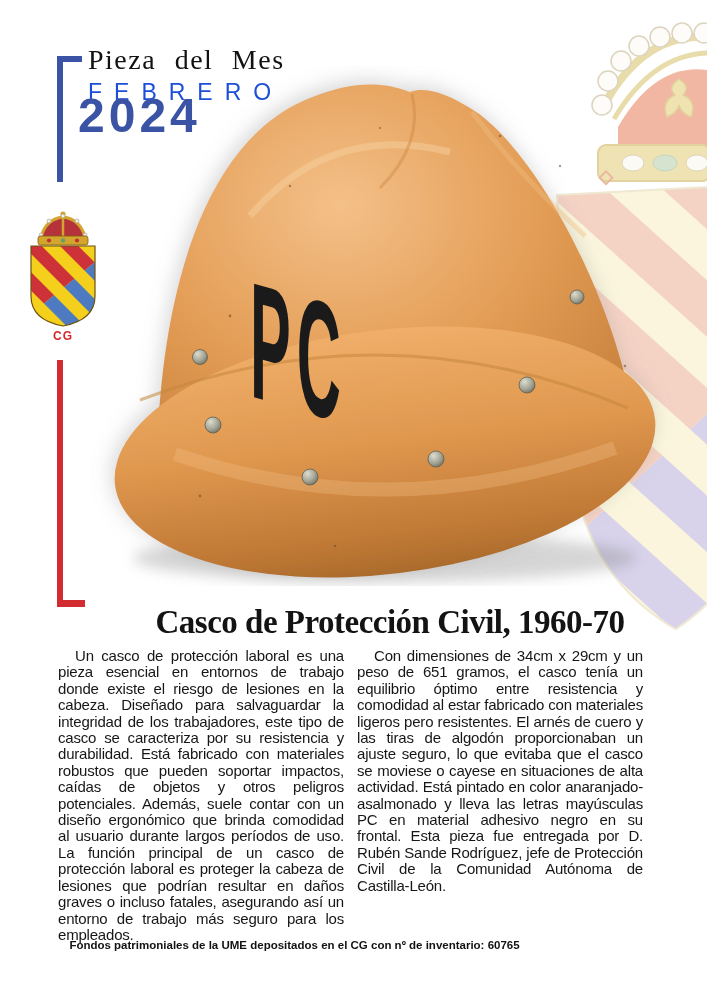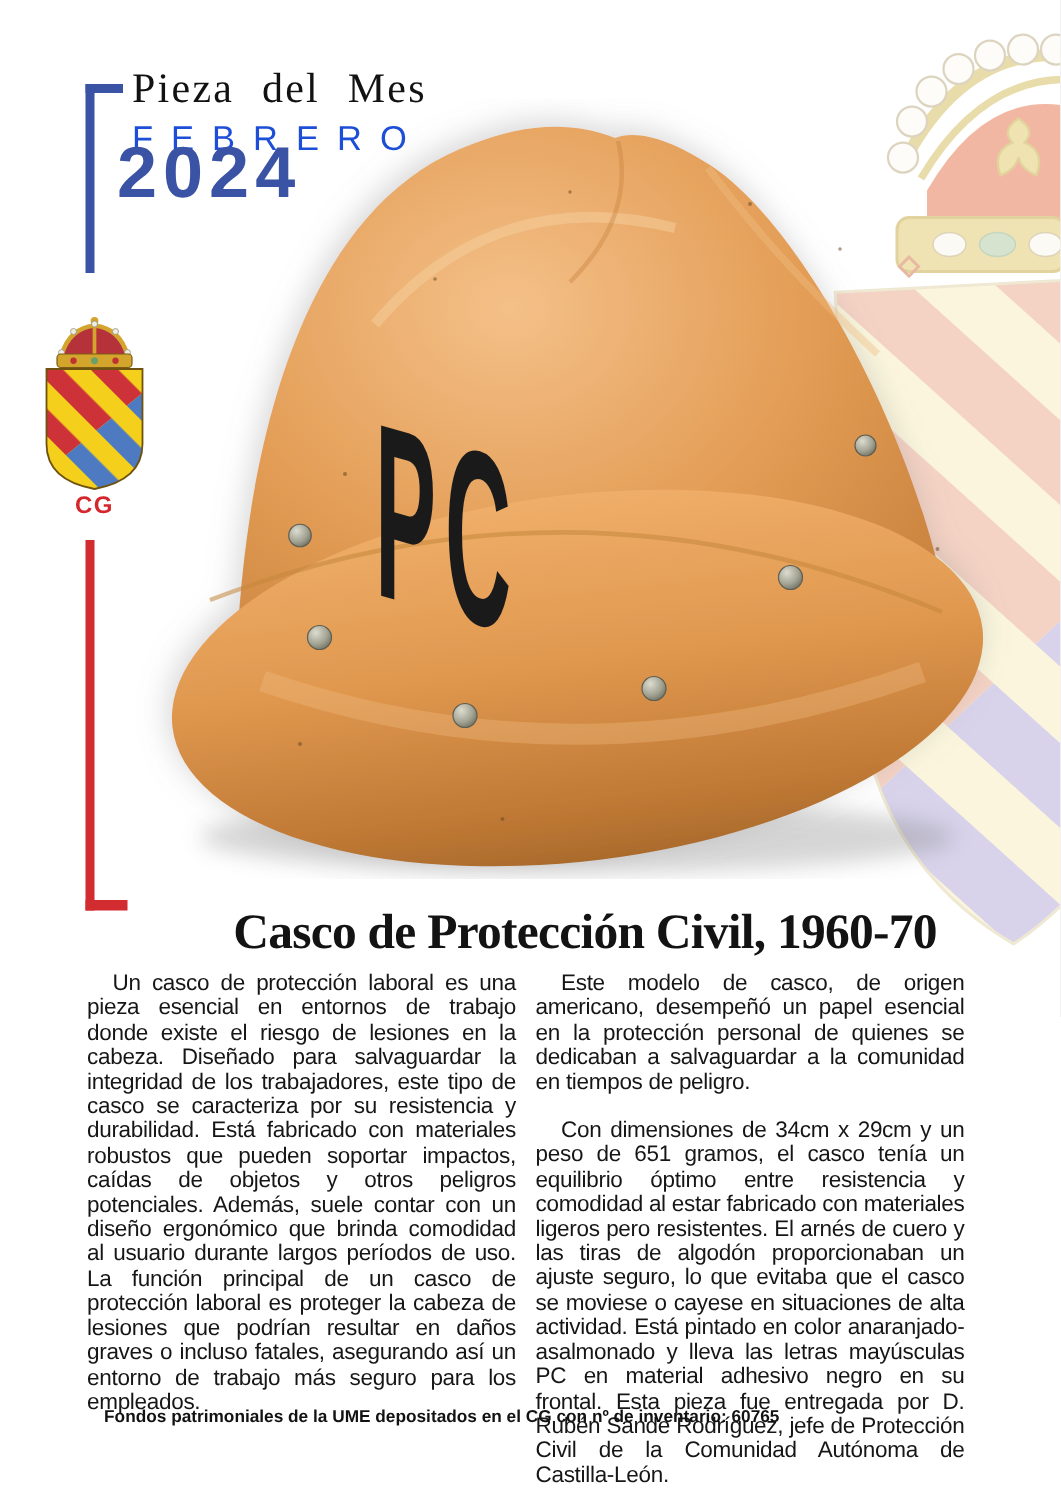--- a/index.html
+++ b/index.html
@@ -28,21 +28,21 @@
   .bracket{position:absolute;background:#3a53a4;}
   .b-top-v{left:57px;top:56px;width:6px;height:126px;}
   .b-top-h{left:57px;top:56px;width:25px;height:6px;}
   .bracket.red{background:#d22b30;}
   .b-bot-v{left:57px;top:360px;width:6px;height:247px;}
   .b-bot-h{left:57px;top:600px;width:28px;height:7px;}
   
   .escudo{position:absolute;left:24px;top:210px;width:78px;height:118px;}
   .cg{
     position:absolute;left:24px;top:329px;width:78px;text-align:center;
-    font-weight:bold;font-size:16px;letter-spacing:1px;color:#d5262c;
+    font-weight:bold;font-size:12px;letter-spacing:1px;color:#d5262c;
   }
   
   .watermark{position:absolute;left:490px;top:15px;width:217px;height:645px;z-index:0;}
   
   .helmet{position:absolute;left:80px;top:66px;width:630px;height:520px;z-index:1;}
   
   .title{
     position:absolute;left:70px;top:582px;width:640px;text-align:center;z-index:2;
     font-family:"Liberation Serif",serif;font-weight:bold;font-size:33px;
     letter-spacing:-0.5px;color:#131313;white-space:nowrap;
@@ -227,20 +227,19 @@
   <div class="bracket red b-bot-v"></div>
   <div class="bracket red b-bot-h"></div>
 
   <h1 class="title">Casco de Protección Civil, 1960-70</h1>
 
   <div class="columns">
     <div class="col">
       <p>Un casco de protección laboral es una pieza esencial en entornos de trabajo donde existe el riesgo de lesiones en la cabeza. Diseñado para salvaguardar la integridad de los trabajadores, este tipo de casco se caracteriza por su resistencia y durabilidad. Está fabricado con materiales robustos que pueden soportar impactos, caídas de objetos y otros peligros potenciales. Además, suele contar con un diseño ergonómico que brinda comodidad al usuario durante largos períodos de uso. La función principal de un casco de protección laboral es proteger la cabeza de lesiones que podrían resultar en daños graves o incluso fatales, asegurando así un entorno de trabajo más seguro para los empleados.</p>
     </div>
     <div class="col">
-      <p>Este modelo de casco, de origen americano, desempeñó un papel esencial en la protección personal de quienes se dedicaban a salvaguardar a la comunidad en tiempos de peligro.</p>
       <p>Con dimensiones de 34cm x 29cm y un peso de 651 gramos, el casco tenía un equilibrio óptimo entre resistencia y comodidad al estar fabricado con materiales ligeros pero resistentes. El arnés de cuero y las tiras de algodón proporcionaban un ajuste seguro, lo que evitaba que el casco se moviese o cayese en situaciones de alta actividad. Está pintado en color anaranjado-asalmonado y lleva las letras mayúsculas PC en material adhesivo negro en su frontal. Esta pieza fue entregada por D. Rubén Sande Rodríguez, jefe de Protección Civil de la Comunidad Autónoma de Castilla-León.</p>
     </div>
   </div>
 
   <div class="footnote">Fondos patrimoniales de la UME depositados en el CG con nº de inventario: 60765</div>
 
 </div>
 
 </body></html>

